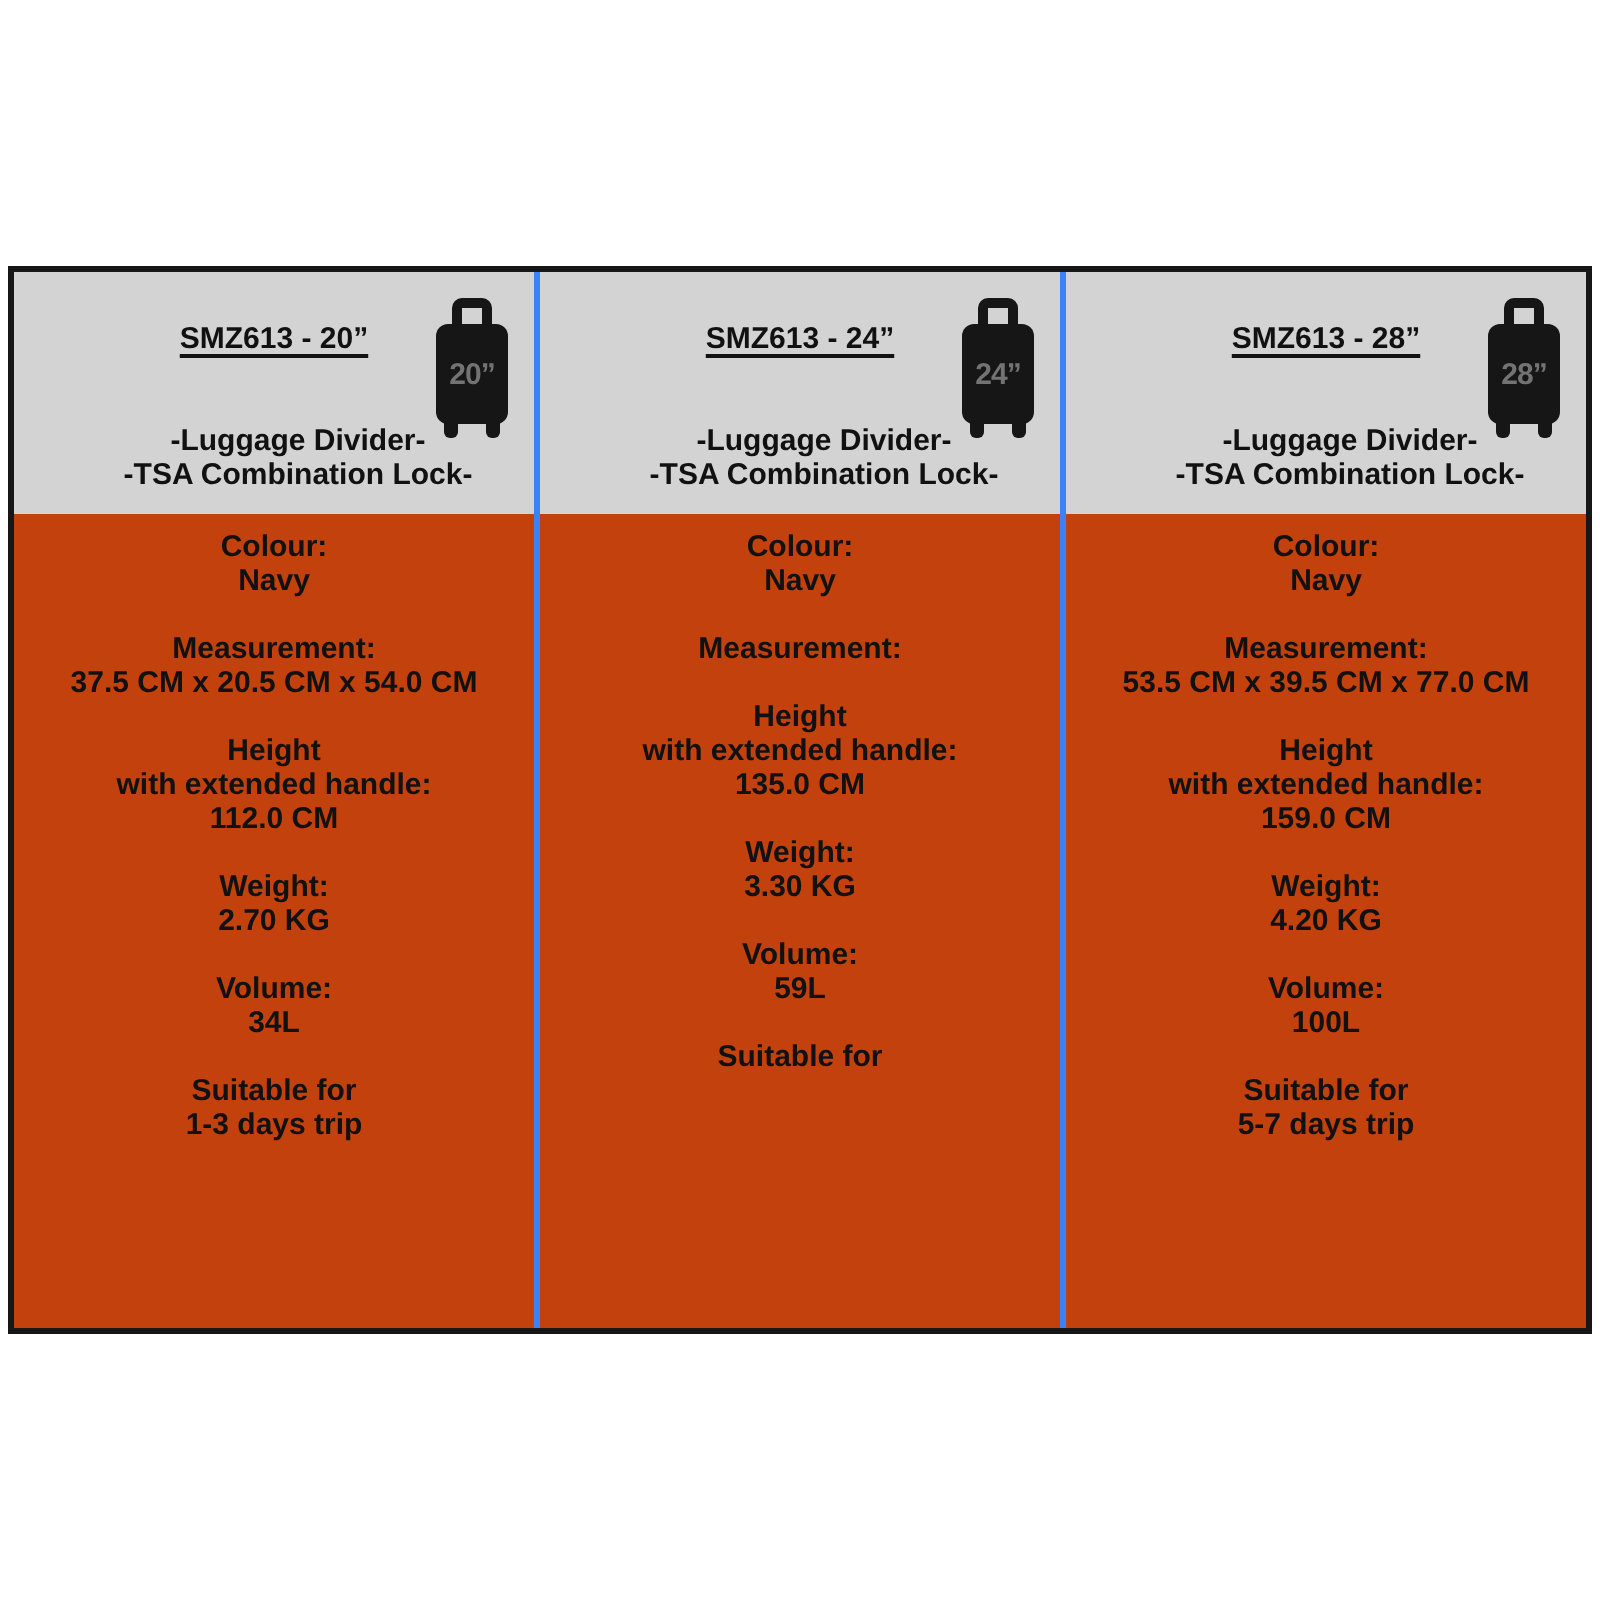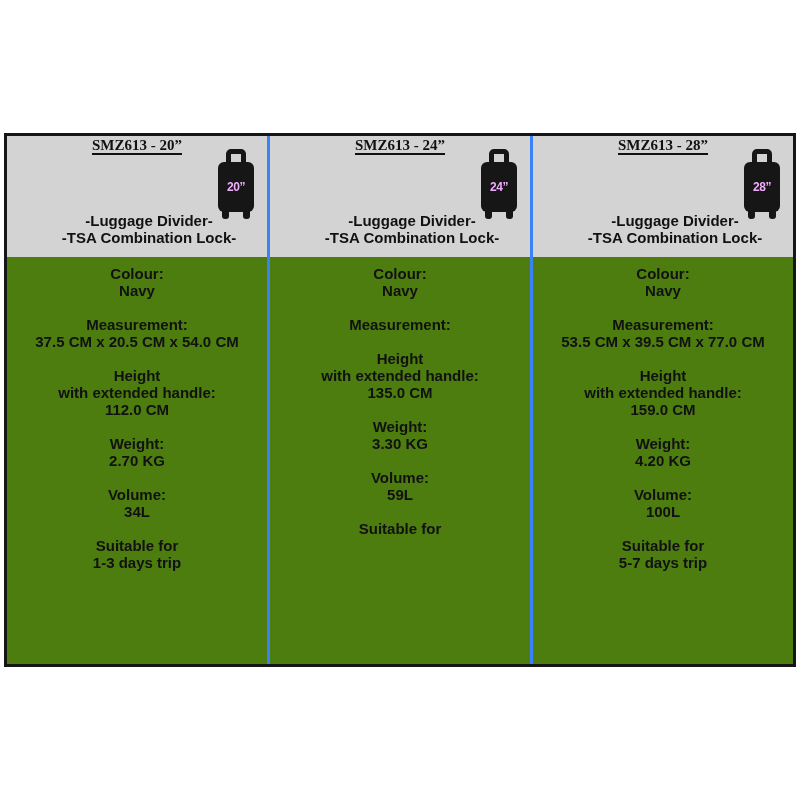--- a/index.html
+++ b/index.html
@@ -33,26 +33,26 @@
   }
   .card-header {
     position: relative;
     height: 121px;
     background: #d3d3d3;
     text-align: center;
     flex: 0 0 auto;
   }
   .card-title {
     display: inline-block;
+    margin-top: 25px;
     font-size: 15px;
     line-height: 17px;
     text-decoration: underline;
     text-underline-offset: 3px;
     text-decoration-thickness: 2px;
-    font-family: Liberation Serif, serif;
   }
   .card-features {
     position: absolute;
     left: 0;
     right: 0;
     top: 76px;
     text-align: center;
   }
   .feature-line {
     font-size: 15px;
@@ -84,38 +84,38 @@
     left: 0;
     width: 36px;
     height: 50px;
     background: #161616;
     border-radius: 6px;
     display: flex;
     align-items: center;
     justify-content: center;
   }
   .suitcase-size-label {
-    color: #f0abfc;
-    font-size: 12px;
+    color: #737373;
+    font-size: 15px;
     line-height: 13px;
     letter-spacing: -0.5px;
   }
   .suitcase-foot {
     position: absolute;
     bottom: 0;
     width: 7px;
     height: 10px;
     background: #161616;
     border-radius: 0 0 3px 3px;
   }
   .suitcase-foot.left  { left: 4px; }
   .suitcase-foot.right { right: 4px; }
   .card-body {
     flex: 1 1 auto;
-    background: #4d7c0f;
+    background: #c2410c;
     text-align: center;
     padding-top: 8px;
   }
   .spec-group {
     margin: 0 0 17px 0;
   }
   .spec-line {
     font-size: 15px;
     line-height: 17px;
     white-space: nowrap;

